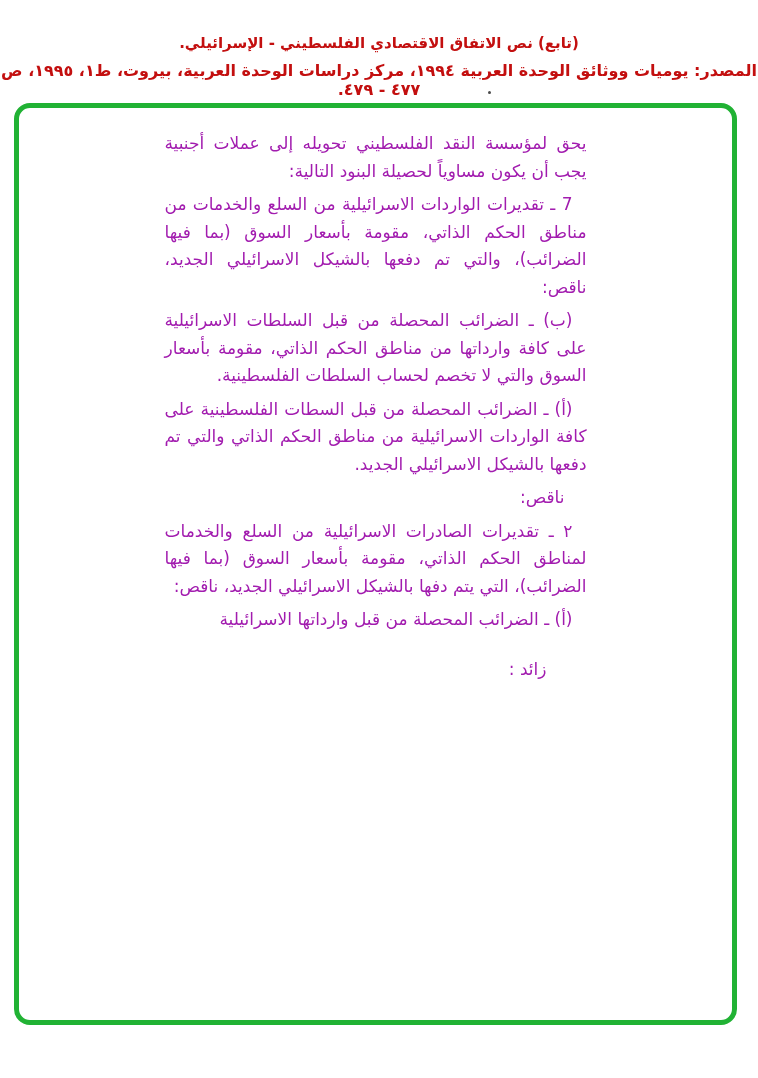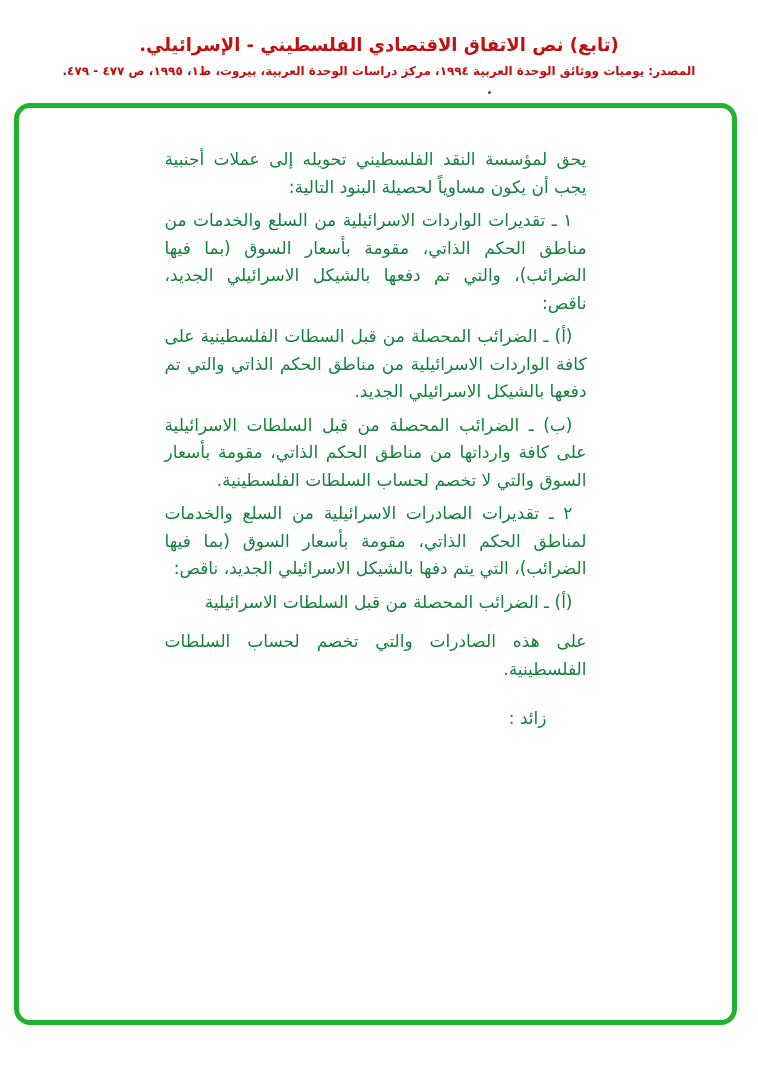--- a/index.html
+++ b/index.html
@@ -17,27 +17,27 @@
   }
   .page-header {
     position: absolute;
     top: 34px;
     left: 0;
     width: 758px;
     text-align: center;
     color: #c30f0f;
   }
   .page-header .title {
-    font-size: 18px;
+    font-size: 15px;
     font-weight: bold;
     letter-spacing: 0;
   }
   .page-header .source {
     margin-top: 9px;
-    font-size: 12px;
+    font-size: 16px;
     font-weight: bold;
   }
   .scan-dot {
     position: absolute;
     left: 488px;
     top: 91px;
     width: 3px;
     height: 3px;
     background: #4a4a4a;
     border-radius: 50%;
@@ -48,23 +48,23 @@
     top: 103px;
     width: 723px;
     height: 922px;
     box-sizing: border-box;
     border: 5px solid #21b234;
     border-radius: 16px;
     background: #ffffff;
   }
   .content {
     width: 422px;
-    margin: 16px auto;
+    margin: 0 auto;
     padding-top: 22px;
-    color: #15803d;
+    color: #a21caf;
     font-size: 17px;
     line-height: 27.5px;
   }
   .content p {
     margin: 0;
     text-align: justify;
     text-justify: inter-word;
   }
   .p-intro      { margin-top: 0; }
   .p-item       { text-indent: 14px; }
@@ -87,31 +87,31 @@
   <div class="source">المصدر: يوميات ووثائق الوحدة العربية ١٩٩٤، مركز دراسات الوحدة العربية، بيروت، ط١، ١٩٩٥، ص ٤٧٧ - ٤٧٩.</div>
 </header>
 
 <div class="scan-dot"></div>
 
 <div class="frame">
   <div class="content">
 
     <p class="p-intro">يحق لمؤسسة النقد الفلسطيني تحويله إلى عملات أجنبية يجب أن يكون مساوياً لحصيلة البنود التالية:</p>
 
-    <p class="p-item m-sm">١ ـ تقديرات الواردات الاسرائيلية من السلع والخدمات من مناطق الحكم الذاتي، مقومة بأسعار السوق (بما فيها الضرائب)، والتي تم دفعها بالشيكل الاسرائيلي الجديد، ناقص:</p>
+    <p class="p-item m-sm">7 ـ تقديرات الواردات الاسرائيلية من السلع والخدمات من مناطق الحكم الذاتي، مقومة بأسعار السوق (بما فيها الضرائب)، والتي تم دفعها بالشيكل الاسرائيلي الجديد، ناقص:</p>
+
+    <p class="p-item m-sm">(ب) ـ الضرائب المحصلة من قبل السلطات الاسرائيلية على كافة وارداتها من مناطق الحكم الذاتي، مقومة بأسعار السوق والتي لا تخصم لحساب السلطات الفلسطينية.</p>
 
     <p class="p-item m-sm">(أ) ـ الضرائب المحصلة من قبل السطات الفلسطينية على كافة الواردات الاسرائيلية من مناطق الحكم الذاتي والتي تم دفعها بالشيكل الاسرائيلي الجديد.</p>
 
-    <p class="p-item m-sm">(ب) ـ الضرائب المحصلة من قبل السلطات الاسرائيلية على كافة وارداتها من مناطق الحكم الذاتي، مقومة بأسعار السوق والتي لا تخصم لحساب السلطات الفلسطينية.</p>
-
+    <p class="standalone pad-naqis m-sm">ناقص:</p>
 
     <p class="p-item m-sm">٢ ـ تقديرات الصادرات الاسرائيلية من السلع والخدمات لمناطق الحكم الذاتي، مقومة بأسعار السوق (بما فيها الضرائب)، التي يتم دفها بالشيكل الاسرائيلي الجديد، ناقص:</p>
 
-    <p class="p-item single-line m-sm">(أ) ـ الضرائب المحصلة من قبل السلطات الاسرائيلية</p>
+    <p class="p-item single-line m-sm">(أ) ـ الضرائب المحصلة من قبل وارداتها الاسرائيلية</p>
 
-    <p class="m-md">على هذه الصادرات والتي تخصم لحساب السلطات الفلسطينية.</p>
 
 
     <p class="standalone pad-zaid m-lg">زائد :</p>
 
 
   </div>
 </div>
 
 </body></html>

